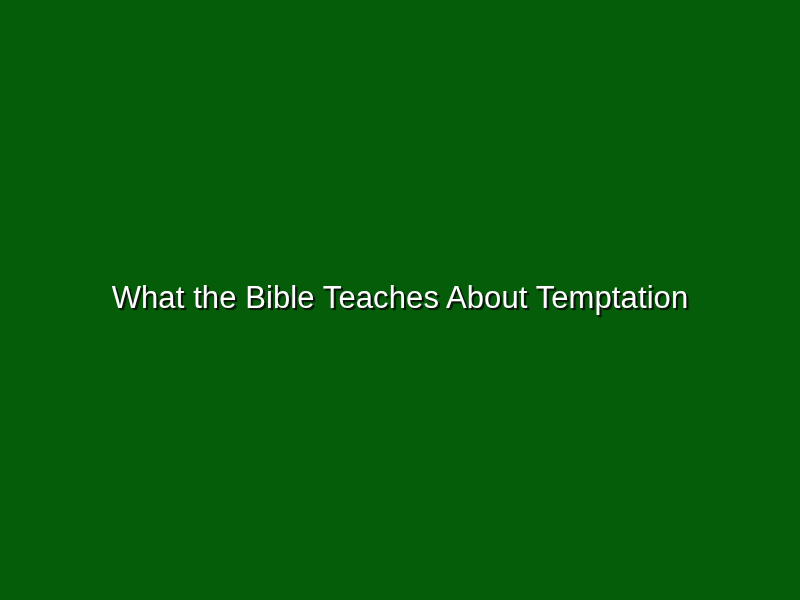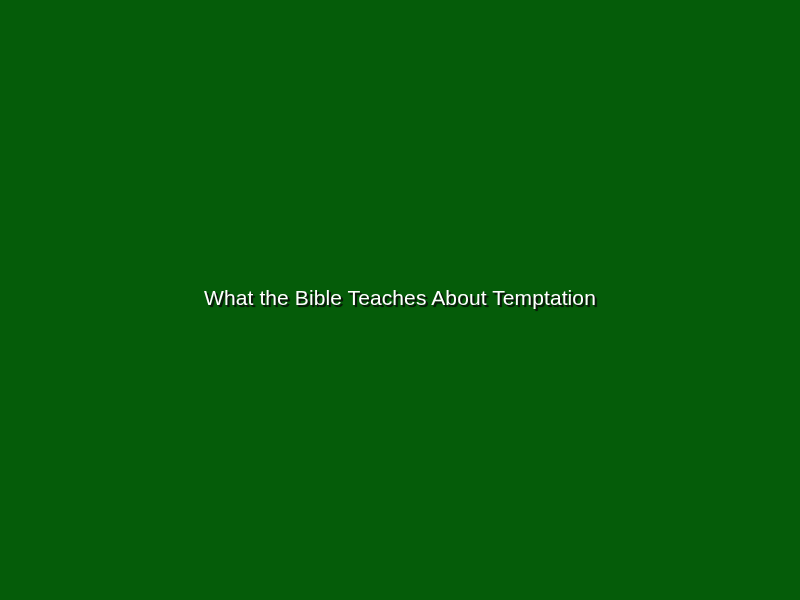--- a/index.html
+++ b/index.html
@@ -27,21 +27,21 @@
     justify-content: center;
     overflow: hidden;
     user-select: none;
   }
 
   
   .banner-title {
     margin: 0;
     padding: 0;
     font-family: "Liberation Sans", sans-serif;
-    font-size: 21px;
+    font-size: 31px;
     font-weight: 400;
     font-style: normal;
     line-height: 1.15;
     letter-spacing: 0.1px;
     white-space: nowrap;
     text-align: left;
     color: #ffffff;
     text-shadow: 2px 2px 0 #0b1a0b, 2px 2px 1px rgba(0, 0, 0, 0.75);
     position: relative;
     top: -2px;

